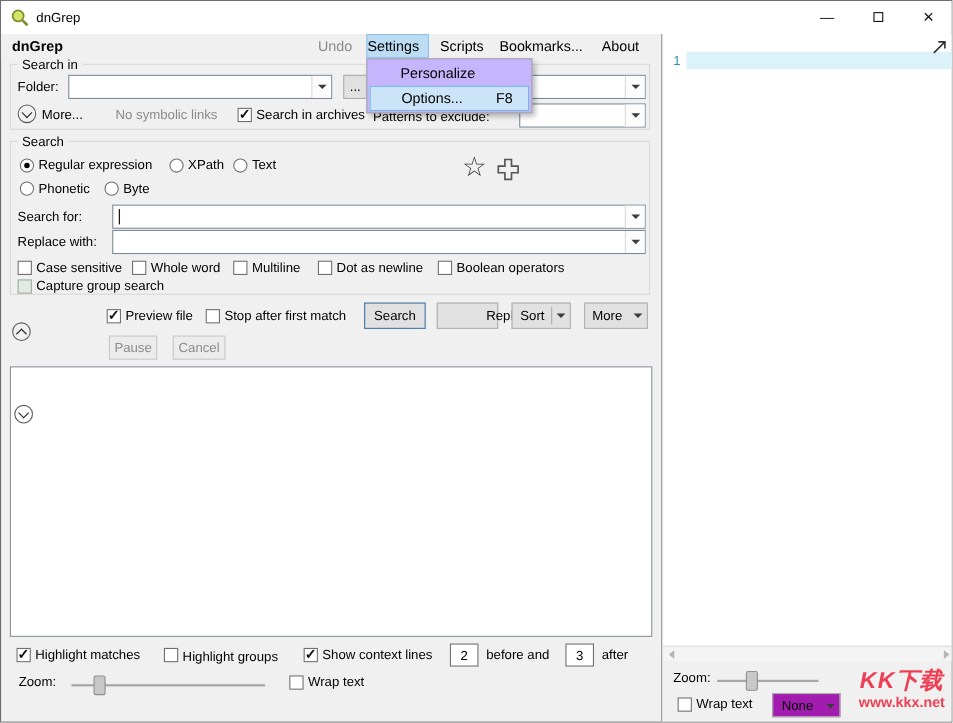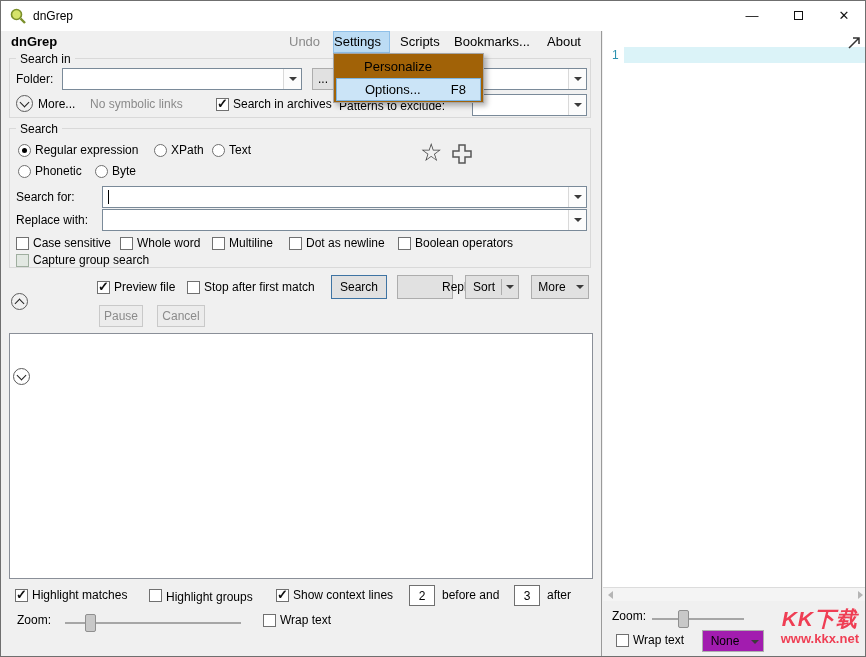--- a/index.html
+++ b/index.html
@@ -19,21 +19,21 @@
             font-size:13px; color:#111; }
   .max-box { display:inline-block; width:9px; height:9px; border:1px solid #111; vertical-align:middle; margin-bottom:2px; }
 
   
   .menubar { position:absolute; left:0; top:30px; width:600px; height:22px; background:#f0f0f0; }
   .menu-item { position:absolute; top:3px; font-size:13px; line-height:16px; white-space:nowrap; }
   .menu-tab-active { position:absolute; left:332px; top:0; width:57px; height:22px; background:#bcdcf4;
                      border:1px solid #90c0e8; text-align:left; font-size:13px; line-height:20px; }
 
   
-  .dropdown { position:absolute; left:332px; top:52px; width:151px; height:50px; background:#a16207;
+  .dropdown { position:absolute; left:332px; top:52px; width:151px; height:50px; background:#c4b5fd;
               border:1px solid #a5a5a5; box-shadow:3px 3px 5px rgba(0,0,0,0.28); z-index:50; }
   .menu-row { position:absolute; left:2px; right:2px; height:23px; font-size:13px; line-height:23px;
               padding-left:28px; white-space:nowrap; }
   .menu-row.hl { background:#cbe4f7; border:1px solid #7cb5e3; line-height:21px; }
   .menu-shortcut { position:absolute; right:14px; top:0; }
 
   
   .group { position:absolute; border:1px solid #d9d9d9; }
   .group-label { position:absolute; top:-7px; left:6px; background:#f0f0f0; padding:0 4px;
                  font-size:12px; line-height:14px; white-space:nowrap; }
@@ -124,21 +124,21 @@
     <span class="lbl" style="left:6px;top:13px;">Folder:</span>
     <div class="combo" style="left:52px;top:9px;width:240px;height:22px;">
       <span class="dd"></span>
     </div>
     <div class="btn" style="left:302px;top:9px;width:22px;height:22px;line-height:20px;">...</div>
     <div class="combo" style="left:472px;top:9px;width:105px;height:22px;">
       <span class="dd"></span>
     </div>
     <span class="chev" style="left:6px;top:36px;"></span>
     <span class="lbl" style="left:28px;top:38px;">More...</span>
-    <span class="lbl gray" style="left:80px;top:38px;">No symbolic links</span>
+    <span class="lbl gray" style="left:95px;top:38px;">No symbolic links</span>
     <span class="cb checked" style="left:206px;top:39px;"></span>
     <span class="lbl" style="left:223px;top:38px;">Search in archives</span>
     <span class="lbl" style="left:329px;top:40px;">Patterns to exclude:</span>
     <div class="combo" style="left:462px;top:35px;width:115px;height:22px;">
       <span class="dd"></span>
     </div>
   </div>
 
   <div class="group" style="left:8px;top:127px;width:582px;height:140px;">
     <span class="group-label">Search</span>

